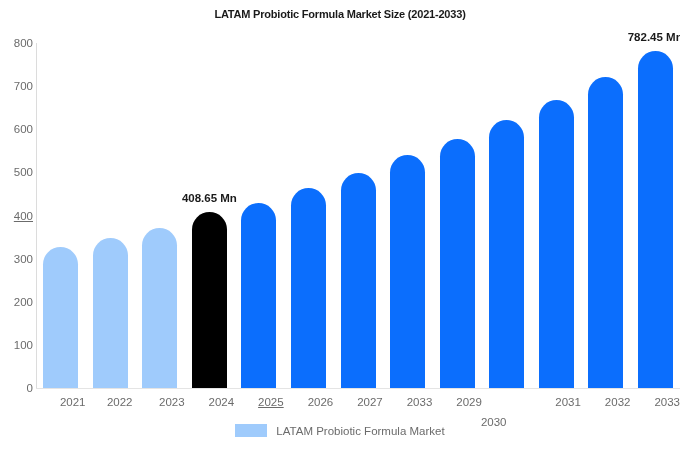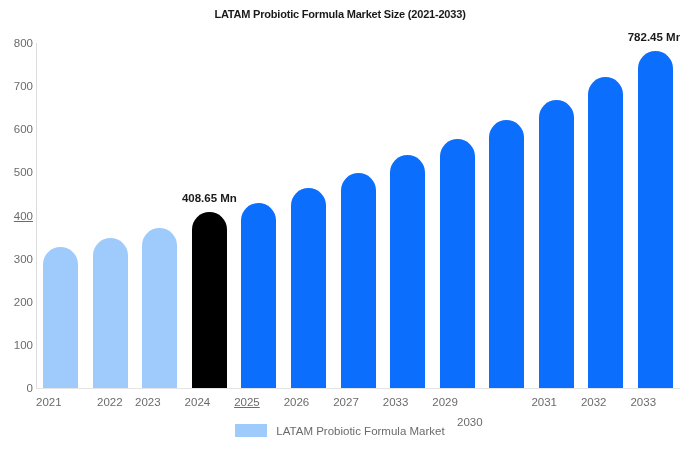--- a/index.html
+++ b/index.html
@@ -81,21 +81,21 @@
     position: absolute;
     font-size: 11.5px;
     font-weight: bold;
     color: #1a1a1a;
     white-space: nowrap;
   }
   
   .xtick {
     position: absolute;
     top: 396px;
-    text-align: left;
+    text-align: right;
     font-size: 11.5px;
     color: #6b6b6b;
     white-space: nowrap;
   }
   
   .legend {
     position: absolute;
     left: 0;
     top: 424px;
     width: 680px;
@@ -135,21 +135,21 @@
       <div class="ytick" style="top: 172.375px;">500</div>
       <div class="ytick" style="top: 129.25px;">600</div>
       <div class="ytick" style="top: 86.125px;">700</div>
       <div class="ytick" style="top: 43px;">800</div>
     </div>
 
   <div class="bars-layer" id="bars-layer">
       <div class="bar" style="left: 43.2692px; width: 35px; height: 141.45px; background: rgb(159, 203, 252);"></div>
       <div class="xtick" style="left: 36px; width: 49.5385px;">2021</div>
       <div class="bar" style="left: 92.8077px; width: 35px; height: 150.075px; background: rgb(159, 203, 252);"></div>
-      <div class="xtick" style="left: 97px; width: 49.5385px;">2022</div>
+      <div class="xtick" style="left: 83px; width: 49.5385px;">2022</div>
       <div class="bar" style="left: 142.346px; width: 35px; height: 160.425px; background: rgb(159, 203, 252);"></div>
       <div class="xtick" style="left: 135.077px; width: 49.5385px;">2023</div>
       <div class="bar" style="left: 191.885px; width: 35px; height: 176.23px; background: rgb(0, 0, 0);"></div>
       <div class="xtick" style="left: 184.615px; width: 49.5385px;">2024</div>
       <div class="bar-label" style="top: 191.77px; left: 173.385px; width: 72px; text-align: center;">408.65 Mn</div>
       <div class="bar" style="left: 241.423px; width: 35px; height: 185.438px; background: rgb(11, 110, 253);"></div>
       <div class="xtick" style="left: 234.154px; width: 49.5385px; text-decoration: underline;">2025</div>
       <div class="bar" style="left: 290.962px; width: 35px; height: 199.669px; background: rgb(11, 110, 253);"></div>
       <div class="xtick" style="left: 283.692px; width: 49.5385px;">2026</div>
       <div class="bar" style="left: 340.5px; width: 35px; height: 215.194px; background: rgb(11, 110, 253);"></div>

